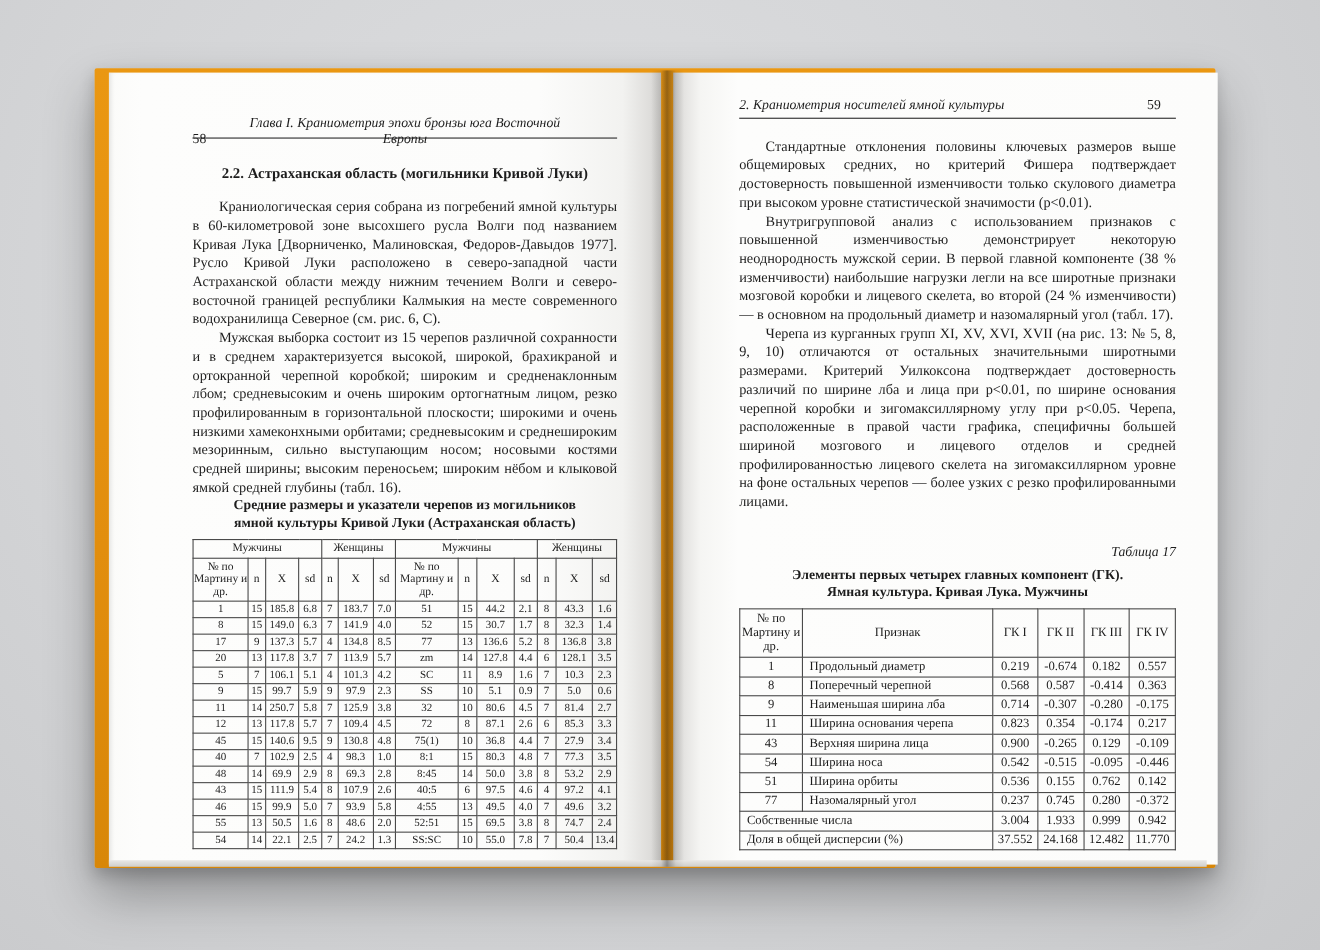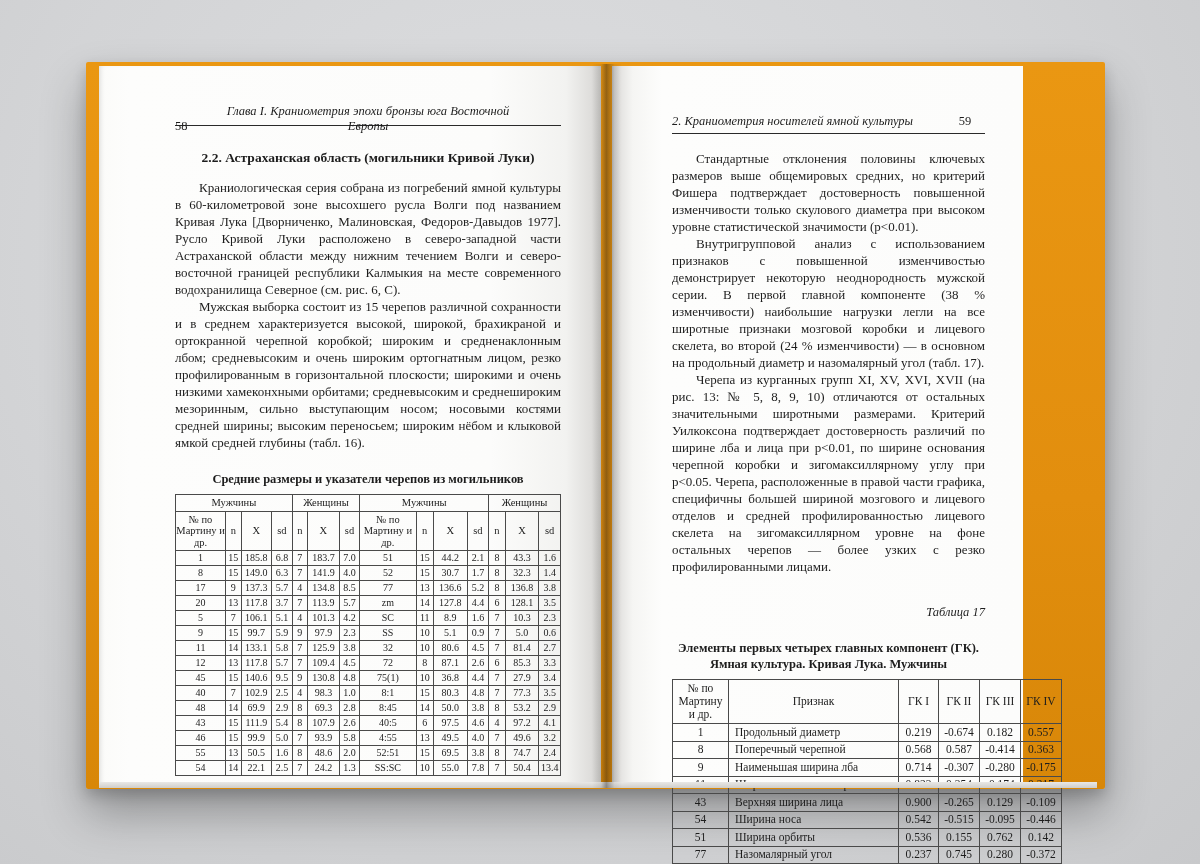--- a/index.html
+++ b/index.html
@@ -20,23 +20,23 @@
   .page {
     position:absolute; top:66px; height:720px; z-index:2;
   }
   .page-left {
     left:99px; width:502px;
     background: linear-gradient(to right, #fbfbf9 0%, #fdfdfc 6%, #fcfcfb 78%, #f2f2f0 93%, #dedddb 98%, #c9c8c6 100%);
     box-shadow: inset 4px 0 6px -4px rgba(0,0,0,0.18);
     padding: 38px 40px 0 76px;
   }
   .page-right {
-    left:612px; width:411px;
+    left:612px; width:495px;
     background: linear-gradient(to right, #c6c5c3 0%, #e4e3e1 2%, #f5f5f3 5%, #fdfdfc 12%, #fcfcfb 100%);
-    padding: 46px 38px 0 60px;
+    padding: 20px 38px 0 60px;
   }
   .gutter {
     position:absolute; left:592px; top:64px; width:30px; height:724px; z-index:3; pointer-events:none;
     background: linear-gradient(to right, rgba(40,35,30,0) 0%, rgba(40,35,30,0.10) 30%, rgba(30,26,22,0.42) 48%, rgba(30,26,22,0.30) 56%, rgba(40,35,30,0.08) 75%, rgba(40,35,30,0) 100%);
   }
   .page-edge-bottom {
     position:absolute; left:99px; top:782px; width:998px; height:6px; z-index:2;
     background: linear-gradient(to bottom, #e9e8e6, #cfcecb);
   }
 
@@ -62,21 +62,20 @@
     text-align:justify; font-size:13px; line-height:17px;
     text-indent:24px;
   }
   .table-label {
     text-align:right; font-style:italic; font-size:12.5px;
     margin-top:10px; margin-bottom:5px;
   }
   .table-caption {
     text-align:center; font-weight:bold; font-size:12.5px; line-height:16px;
     margin-bottom:7px;
-    margin-top:20px;
   }
 
   table { border-collapse:collapse; table-layout:fixed; width:100%; }
   th, td {
     border:1px solid #4a4a4a;
     text-align:center; vertical-align:middle;
     font-weight:normal;
     overflow:hidden;
   }
   .t16 { margin-top:2px; }
@@ -101,20 +100,21 @@
       <span></span>
     </div>
 
     <div class="section-title">2.2. Астраханская область (могильники Кривой Луки)</div>
 
     <p class="para">Краниологическая серия собрана из погребений ямной культуры в 60-километровой зоне высохшего русла Волги под названием Кривая Лука [Дворниченко, Малиновская, Федоров-Давыдов 1977]. Русло Кривой Луки расположено в северо-западной части Астраханской области между нижним течением Волги и северо-восточной границей республики Калмыкия на месте современного водохранилища Северное (см. рис. 6, С).</p>
     <p class="para">Мужская выборка состоит из 15 черепов различной сохранности и в среднем характеризуется высокой, широкой, брахикраной и ортокранной черепной коробкой; широким и средненаклонным лбом; средневысоким и очень широким ортогнатным лицом, резко профилированным в горизонтальной плоскости; широкими и очень низкими хамеконхными орбитами; средневысоким и среднешироким мезоринным, сильно выступающим носом; носовыми костями средней ширины; высоким переносьем; широким нёбом и клыковой ямкой средней глубины (табл. 16).</p>
 
     <div class="table-caption">
       <span>Средние размеры и указатели черепов из могильников</span><br>
+      <span>ямной культуры Кривой Луки (Астраханская область)</span>
     </div>
 
     <table class="t16">
       <colgroup>
         <col style="width:49px">
           <col style="width:15px">
           <col style="width:30px">
           <col style="width:20px">
         <col style="width:15px">
           <col style="width:31px">
@@ -244,21 +244,21 @@
             <td>10</td>
             <td>5.1</td>
             <td>0.9</td>
             <td>7</td>
             <td>5.0</td>
             <td>0.6</td>
           </tr>
           <tr>
             <td>11</td>
             <td>14</td>
-            <td>133.1</td>
+            <td>250.7</td>
             <td>5.8</td>
             <td>7</td>
             <td>125.9</td>
             <td>3.8</td>
             <td>32</td>
             <td>10</td>
             <td>80.6</td>
             <td>4.5</td>
             <td>7</td>
             <td>81.4</td>

